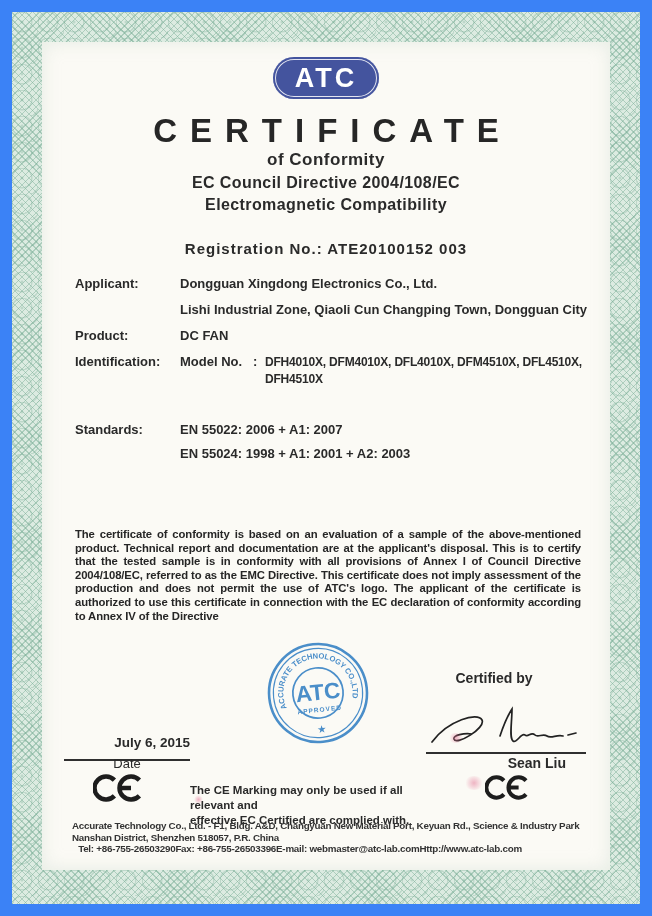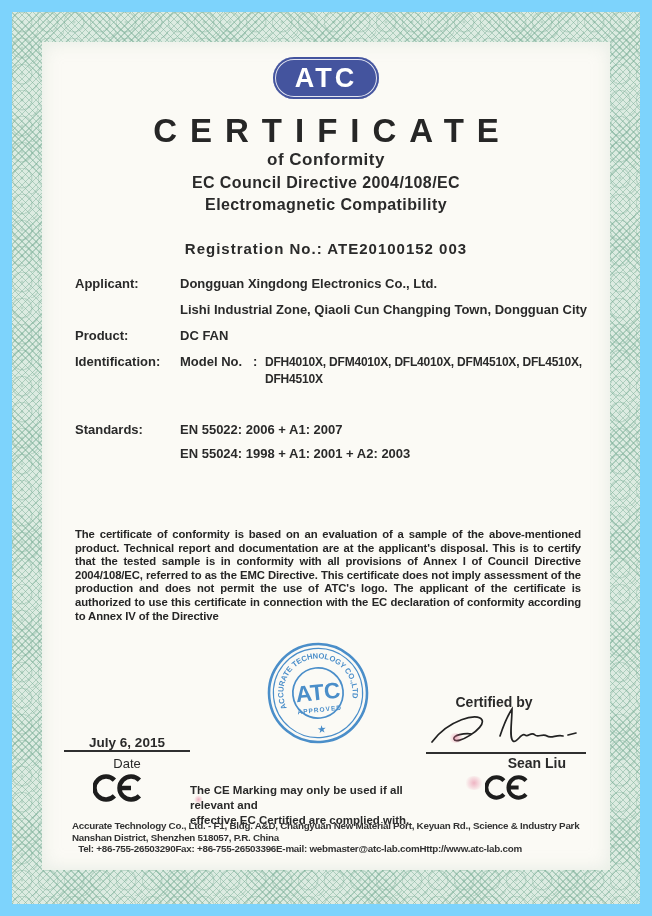--- a/index.html
+++ b/index.html
@@ -1,16 +1,16 @@
 <!DOCTYPE html>
 <html><head>
 <meta charset="utf-8">
 <style>
   html,body{margin:0;padding:0;background:#ffffff;}
-  .page{position:relative;width:652px;height:916px;background:#7dd3fc;overflow:hidden;
+  .page{position:relative;width:652px;height:916px;background:#3b82f6;overflow:hidden;
         font-family:"Liberation Sans", sans-serif;color:#2a2a2a;}
   
   .frame{position:absolute;inset:12px;background-color:#dcebe1;
     background-image:
       repeating-linear-gradient(45deg, rgba(116,170,146,.45) 0 1px, transparent 1px 5px),
       repeating-linear-gradient(-45deg, rgba(116,170,146,.45) 0 1px, transparent 1px 5px),
       repeating-radial-gradient(circle at 10px 10px, rgba(116,170,146,.30) 0 1px, transparent 2px 9px);
     background-size:auto,auto,26px 26px;}
   .paper{position:absolute;left:42px;top:42px;right:42px;bottom:46px;background:#fbfaf5;
     box-shadow:inset 0 0 18px rgba(190,210,196,.35);}
@@ -25,25 +25,25 @@
   .sub1{top:150px;font-size:17px;font-weight:bold;letter-spacing:.5px;}
   .sub2{top:174px;font-size:16px;font-weight:bold;letter-spacing:.4px;}
   .sub3{top:196px;font-size:16px;font-weight:bold;letter-spacing:.4px;}
   .reg{top:240px;font-size:15px;font-weight:bold;letter-spacing:1px;}
   .lbl{position:absolute;left:75px;font-size:13px;font-weight:bold;white-space:nowrap;}
   .val{position:absolute;left:180px;font-size:13px;font-weight:bold;white-space:nowrap;}
   .val2{position:absolute;font-size:12px;font-weight:bold;white-space:nowrap;letter-spacing:-.2px;}
   .decl{left:75px;top:528px;width:506px;font-size:11.3px;font-weight:bold;line-height:13.6px;
         text-align:justify;color:#262626;letter-spacing:-.1px;}
   .stamp{left:266px;top:641px;width:104px;height:104px;transform:rotate(-6deg);opacity:.92;}
-  .certby{left:434px;top:694px;width:120px;text-align:center;font-size:14px;font-weight:bold;}
+  .certby{left:434px;top:670px;width:120px;text-align:center;font-size:14px;font-weight:bold;}
   .sigbox{left:426px;top:706px;width:160px;height:46px;border-bottom:2px solid #2f2f2f;}
   .signame{left:426px;top:755px;width:140px;text-align:right;font-size:14px;font-weight:bold;}
-  .datebox{left:64px;top:735px;width:126px;text-align:center;font-size:13.5px;font-weight:bold;
-           border-bottom:2px solid #2f2f2f;padding-bottom:0;}
+  .datebox{left:64px;top:735px;width:126px;text-align:right;font-size:13.5px;font-weight:bold;
+           border-bottom:2px solid #2f2f2f;padding-bottom:9px;}
   .datelbl{left:64px;top:756px;width:126px;text-align:center;font-size:13px;font-weight:normal;}
   .ce-left{left:93px;top:772px;width:52px;height:32px;}
   .ce-right{left:485px;top:773px;width:46px;height:29px;}
   .cenote{left:190px;top:783px;width:242px;text-align:left;font-size:11.5px;font-weight:bold;
           line-height:15px;color:#2a2a2a;}
   .footer{left:72px;top:820px;width:512px;font-size:9.8px;font-weight:bold;line-height:11.6px;
           letter-spacing:-.25px;color:#333;}
   .footer .row3{display:flex;width:456px;justify-content:center;}
   .speck{position:absolute;border-radius:50%;
          background:radial-gradient(circle, rgba(226,110,145,.5), rgba(226,110,145,0) 70%);}

